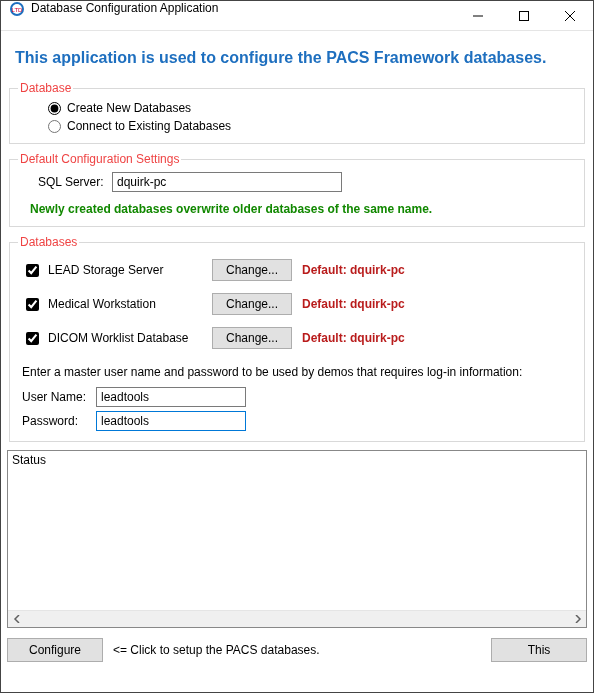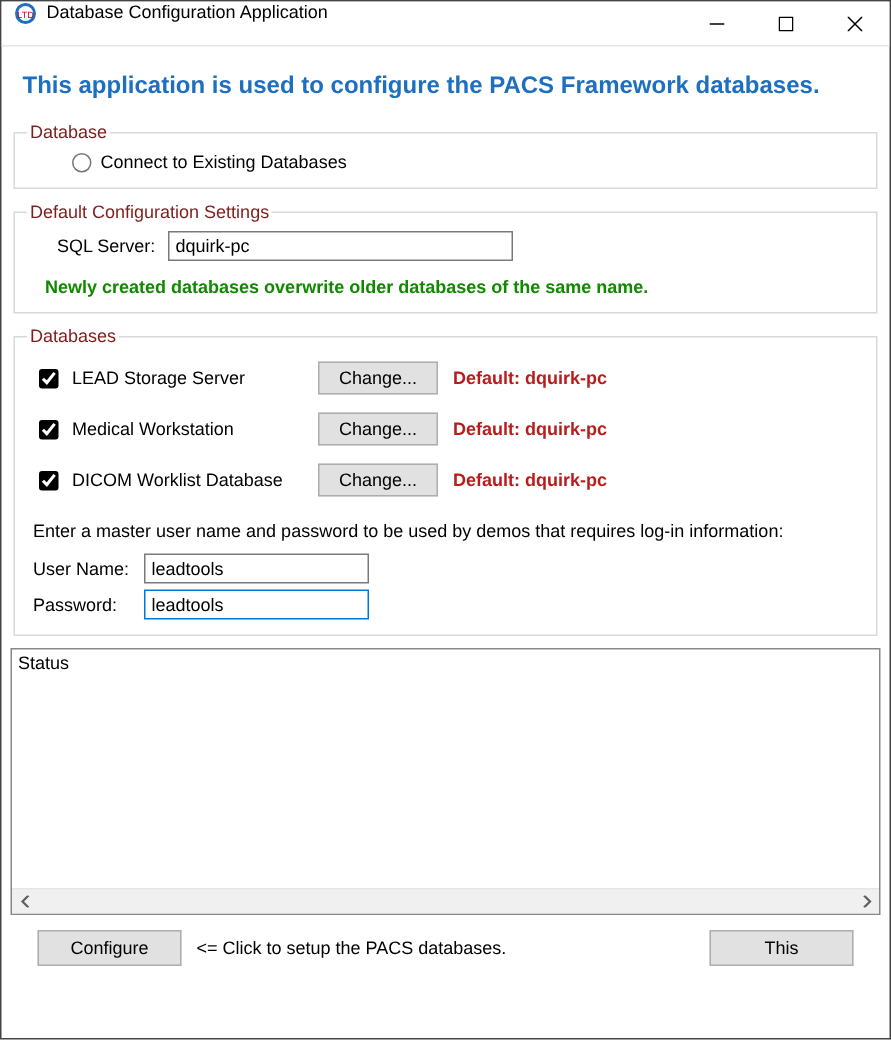--- a/index.html
+++ b/index.html
@@ -48,21 +48,21 @@
     margin: 8px 4px 14px 8px;
   }
   fieldset {
     border: 1px solid #d9d9d9;
     margin: 0 2px 8px 2px;
     padding: 4px 8px 8px 8px;
   }
   fieldset > legend {
     font-size: 12px;
     padding: 0 2px;
-    color: #7f1d1d;
+    color: #ef4444;
   }
   .radio-row, .check-row {
     display: flex;
     align-items: center;
     gap: 6px;
     padding: 2px 0 2px 30px;
   }
   .radio-row input, .check-row input { margin: 0; }
   .form-row {
     display: flex;
@@ -147,21 +147,21 @@
     width: 17px;
     display: flex; align-items: center; justify-content: center;
     background: #f0f0f0;
     color: #606060;
   }
   .scroll-track { flex: 1; background: #f0f0f0; }
   .bottom-bar {
     display: flex;
     align-items: center;
     gap: 10px;
-    padding: 6px 24px;
+    padding: 6px 6px;
   }
   .bottom-bar .spacer { flex: 1; }
   .btn-wide { min-width: 96px; height: 24px; }
   input[type="checkbox"], input[type="radio"] { accent-color: #000; }
 </style>
 </head>
 <body>
 
 <div class="titlebar">
   <span class="app-icon">
@@ -192,20 +192,24 @@
   </div>
 </div>
 
 <div class="content">
 
   <div class="heading">This application is used to configure the PACS Framework databases.</div>
 
   <fieldset>
     <legend>Database</legend>
     <div class="radio-row">
+      <input type="radio" name="dbmode" checked="" style="">
+      <span>Create New Databases</span>
+    </div>
+    <div class="radio-row">
       <input type="radio" name="dbmode" style="">
       <span>Connect to Existing Databases</span>
     </div>
   </fieldset>
 
   <fieldset>
     <legend>Default Configuration Settings</legend>
     <div class="form-row">
       <label class="lbl">SQL Server:</label>
       <input class="text-input" style="width: 230px;" value="dquirk-pc">

